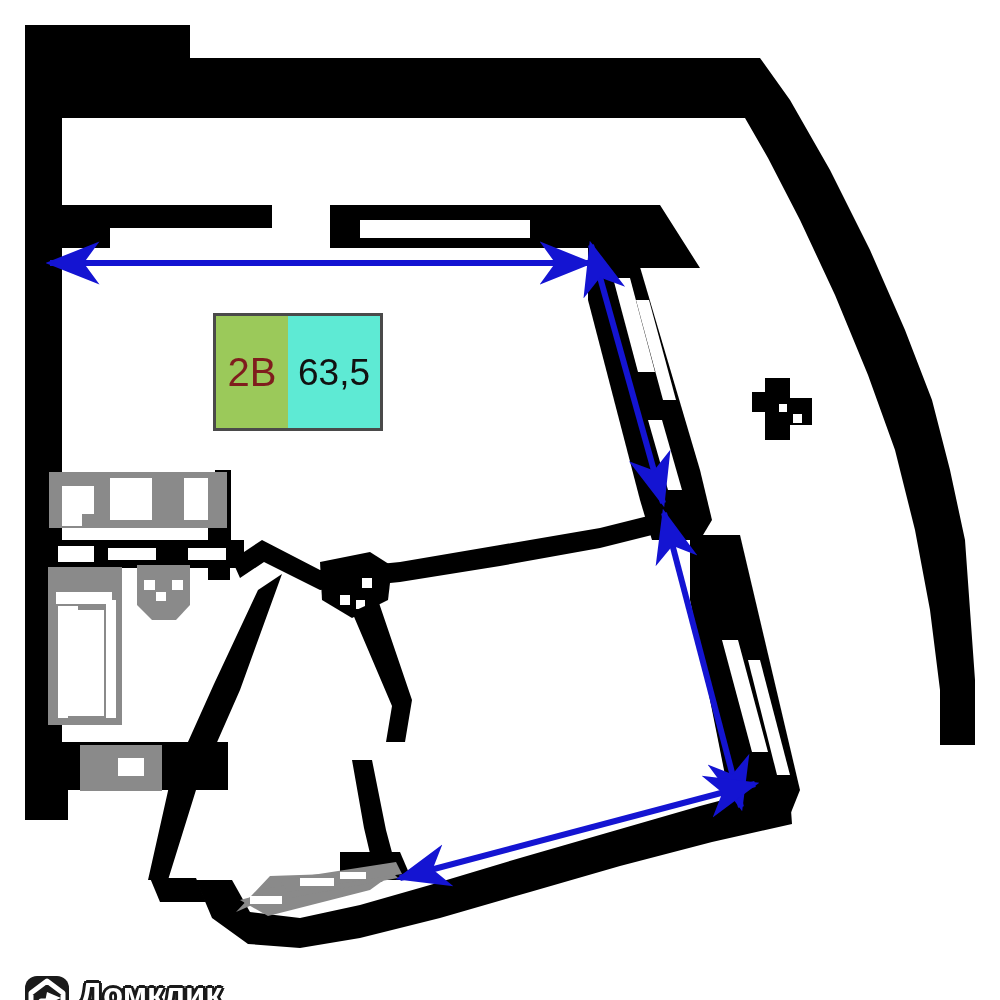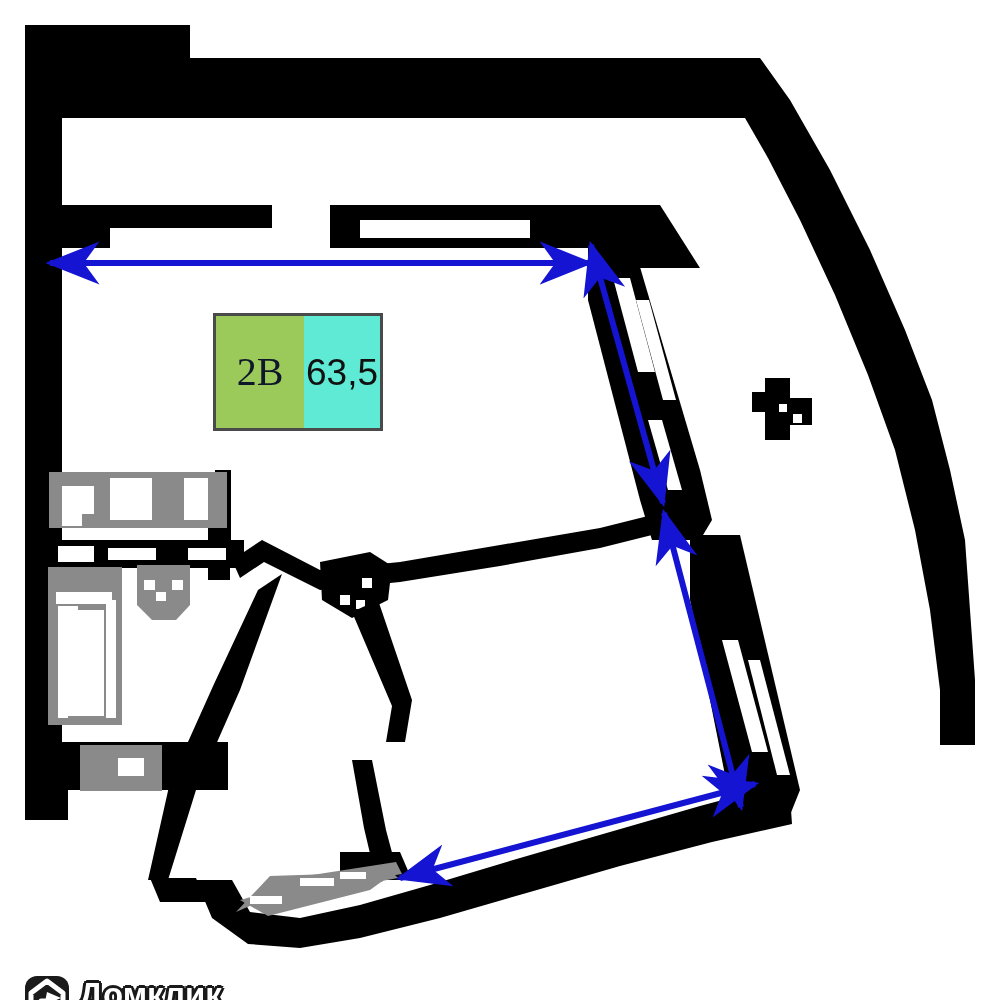--- a/index.html
+++ b/index.html
@@ -34,29 +34,28 @@
     top: 313px;
     width: 170px;
     height: 118px;
     box-sizing: border-box;
     border: 3px solid #4a4a4a;
     background: #ffffff;
     display: flex;
     align-items: stretch;
   }
   #apt-badge .badge-code {
-    width: 88px;
+    width: 72px;
     background: #9bc95a;
     display: flex;
     align-items: center;
     justify-content: center;
     font-size: 40px;
-    color: #0f172a;
+    color: #7f1d1d;
     line-height: 1;
-    font-family: Liberation Serif, serif;
   }
   #apt-badge .badge-area {
     flex: 1;
     background: #5eead4;
     display: flex;
     align-items: center;
     justify-content: center;
     font-size: 37px;
     color: #111111;
     line-height: 1;

